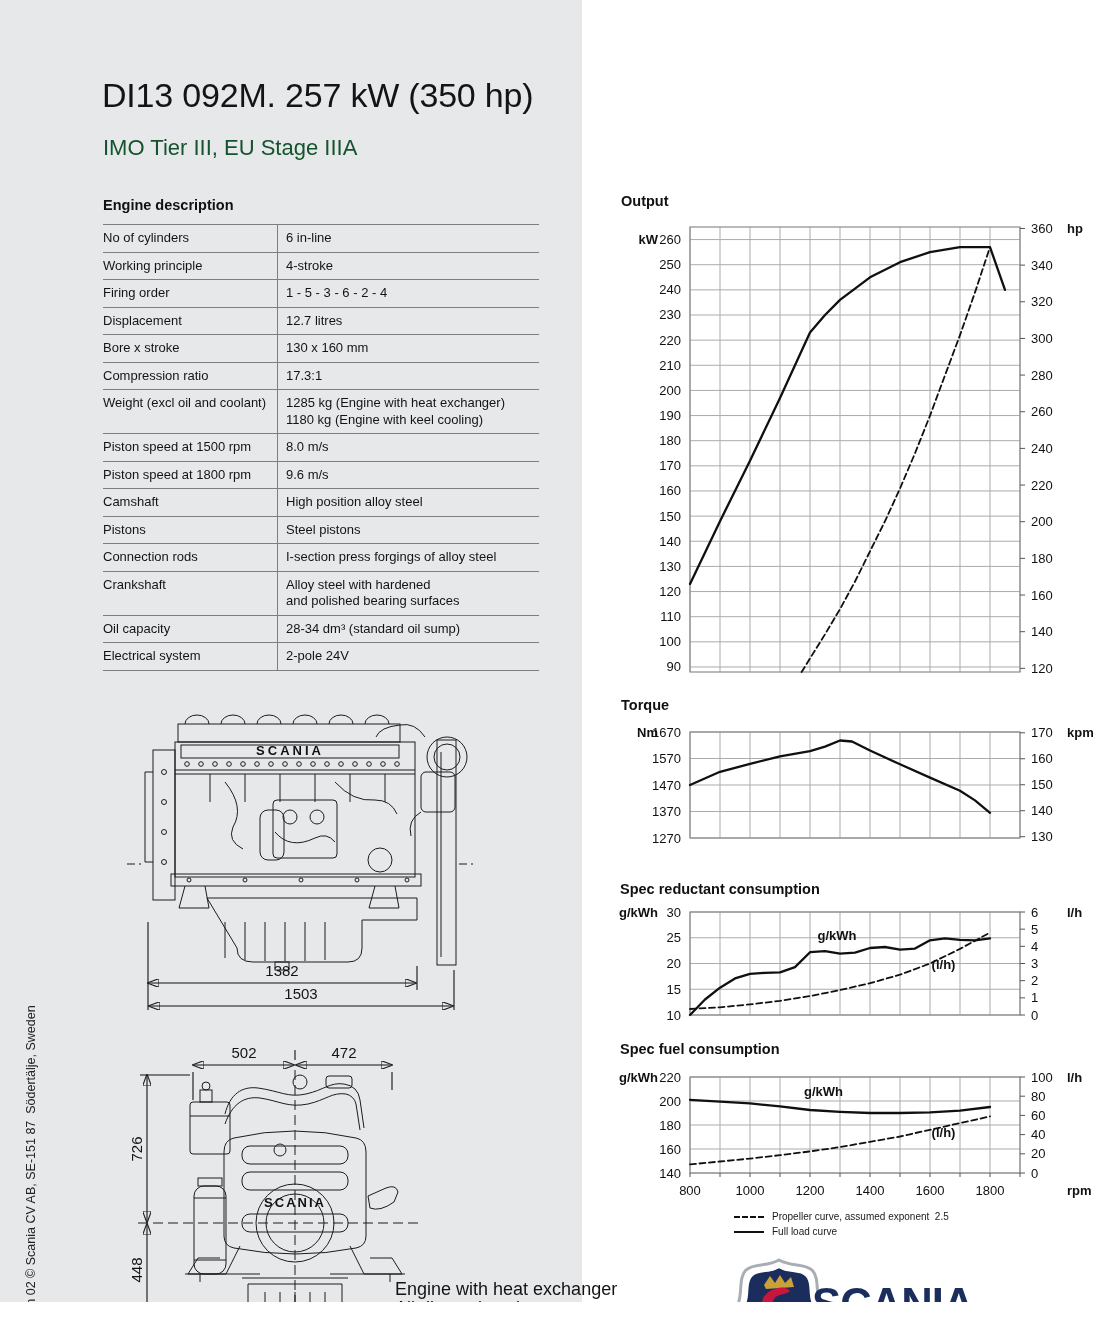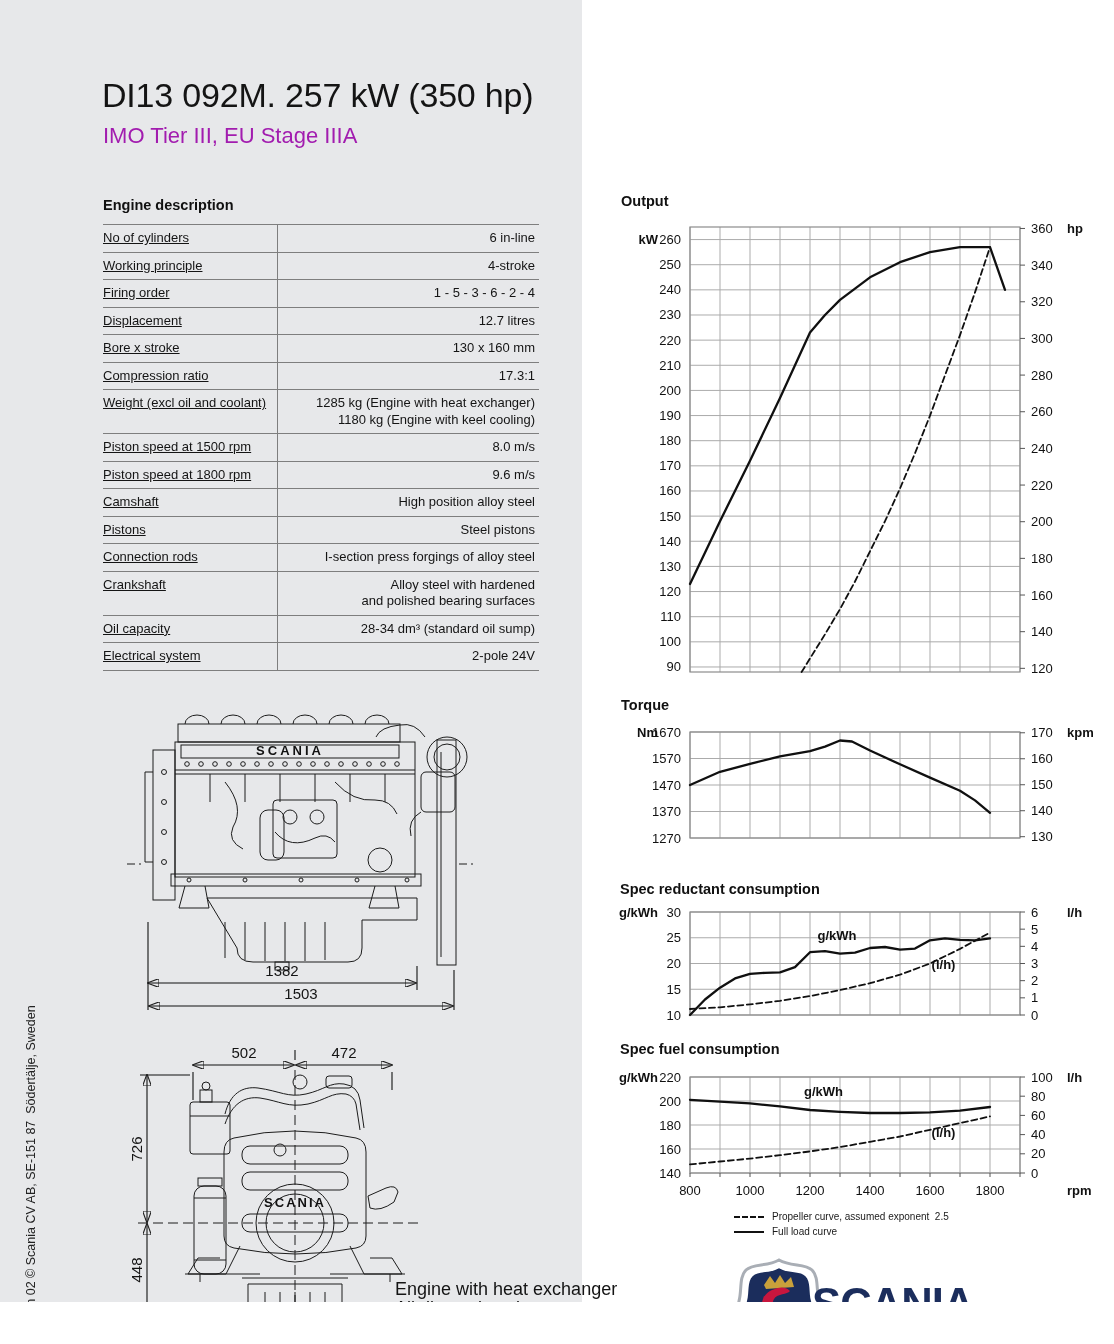--- a/index.html
+++ b/index.html
@@ -1,28 +1,28 @@
 <!DOCTYPE html>
 <html><head>
 <meta charset="utf-8">
 <style>
   html,body{margin:0;padding:0;background:#fff;}
   #page{position:relative;width:1114px;height:1302px;background:#ffffff;
         font-family:"Liberation Sans","DejaVu Sans",sans-serif;color:#111;overflow:hidden;}
   .abs{position:absolute;}
   .graypanel{position:absolute;left:0;top:0;width:582px;height:1344px;background:#e7e8ea;}
   .title{left:102px;top:76px;font-size:34px;letter-spacing:-0.2px;color:#141414;}
-  .subtitle{left:103px;top:123px;font-size:22px;color:#a21caf;}
+  .subtitle{left:103px;top:135px;font-size:22px;color:#14532d;}
   .tbl-heading{left:103px;top:197px;font-size:14.5px;font-weight:bold;}
   table.spec{position:absolute;left:103px;top:224px;width:436px;border-collapse:collapse;
              font-size:13px;line-height:16.5px;color:#141414;}
   table.spec td{border-bottom:1px solid #7e7e7e;padding:5px 4px 5px 0;vertical-align:top;}
   table.spec tr.first td{border-top:1px solid #7e7e7e;}
-  table.spec td.lbl{width:170px;border-right:1px solid #7e7e7e;text-decoration:underline;}
-  table.spec td.val{padding-left:8px;text-align:right;}
+  table.spec td.lbl{width:170px;border-right:1px solid #7e7e7e;}
+  table.spec td.val{padding-left:8px;}
   .chart-title{font-size:14.5px;font-weight:bold;}
   svg text{font-family:"Liberation Sans","DejaVu Sans",sans-serif;font-size:13px;fill:#111;}
   .legend{left:734px;top:1209px;font-size:10px;color:#1a1a1a;}
   .legend-row{display:flex;align-items:center;height:15px;white-space:pre;}
   .sample{display:inline-block;width:30px;height:0;margin-right:8px;border-top:2px solid #111;}
   .sample.dashed{border-top:2px dashed #111;}
   .note{left:395px;top:1280px;font-size:18px;line-height:19px;color:#141414;}
   .edition{left:24px;top:1337px;transform:rotate(-90deg);transform-origin:0 0;
            font-size:12.5px;white-space:pre;color:#222;}
   .wordmark{left:812px;top:1281px;font-size:45px;font-weight:bold;color:#1b2d5c;

